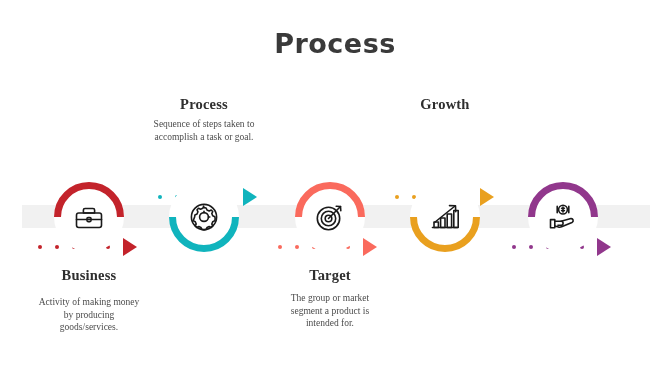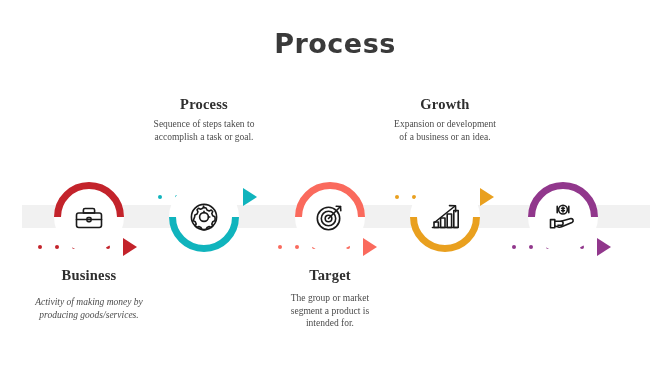--- a/index.html
+++ b/index.html
@@ -209,21 +209,21 @@
             <svg width="34" height="34" viewBox="0 0 34 34" fill="none" stroke="#1a1a1a" stroke-width="1.6" stroke-linecap="round" stroke-linejoin="round">
       <path d="M13 8.5h8a1.6 1.6 0 0 1 1.6 1.6V13h-11.2v-2.9A1.6 1.6 0 0 1 13 8.5z"></path>
       <rect x="4.5" y="13" width="25" height="14.5" rx="2.2"></rect>
       <path d="M4.5 19.5h25"></path>
       <rect x="15" y="17.6" width="4" height="4" rx="1"></rect>
     </svg>
           </div>
         </div>
         <div class="txt below">
           <div class="step-title" style="color: rgb(46, 46, 46);">Business</div>
-          <div class="step-desc" style="color: rgb(75, 75, 75); width: 110px; margin: 12px auto; font-style: italic;">Activity of making money by producing goods/services.</div>
+          <div class="step-desc" style="color: rgb(75, 75, 75); width: 110px; margin: 12px auto;">Activity of making money by producing goods/services.</div>
         </div>
       </div>
       <div class="step" style="left: 204px;">
         <div class="node">
           <div class="node-disc" style="background: rgb(255, 255, 255);"></div>
           <div class="node-arc"><svg width="70" height="70" viewBox="0 0 70 70" fill="none">
       <path d="M 3.5 35 A 31.5 31.5 0 0 0 66.5 35" stroke="#10b4bd" stroke-width="7" stroke-linecap="butt"></path>
     </svg></div>
           <div class="node-icon">
             <svg width="34" height="34" viewBox="0 0 34 34" fill="none" stroke="#1a1a1a" stroke-width="1.6" stroke-linecap="round" stroke-linejoin="round">
@@ -273,21 +273,20 @@
       <rect x="12.6" y="18" width="4.4" height="9.5"></rect>
       <rect x="19.2" y="14" width="4.4" height="13.5"></rect>
       <rect x="25.8" y="10.5" width="4.4" height="17"></rect>
       <path d="M6.5 22.5L27 6"></path>
       <path d="M21.5 5.6l6 .2.2 6"></path>
     </svg>
           </div>
         </div>
         <div class="txt above">
           <div class="step-title" style="color: rgb(46, 46, 46);">Growth</div>
-          <div class="step-desc" style="color: rgb(75, 75, 75); width: 110px; margin: 0px auto;">Expansion or development of a business or an idea.</div>
         </div>
       </div>
       <div class="step" style="left: 563px;">
         <div class="node">
           <div class="node-disc" style="background: rgb(255, 255, 255);"></div>
           <div class="node-arc"><svg width="70" height="70" viewBox="0 0 70 70" fill="none">
       <path d="M 3.5 35 A 31.5 31.5 0 0 1 66.5 35" stroke="#91378c" stroke-width="7" stroke-linecap="butt"></path>
     </svg></div>
           <div class="node-icon">
             <svg width="34" height="34" viewBox="0 0 34 34" fill="none" stroke="#1a1a1a" stroke-width="1.6" stroke-linecap="round" stroke-linejoin="round">

